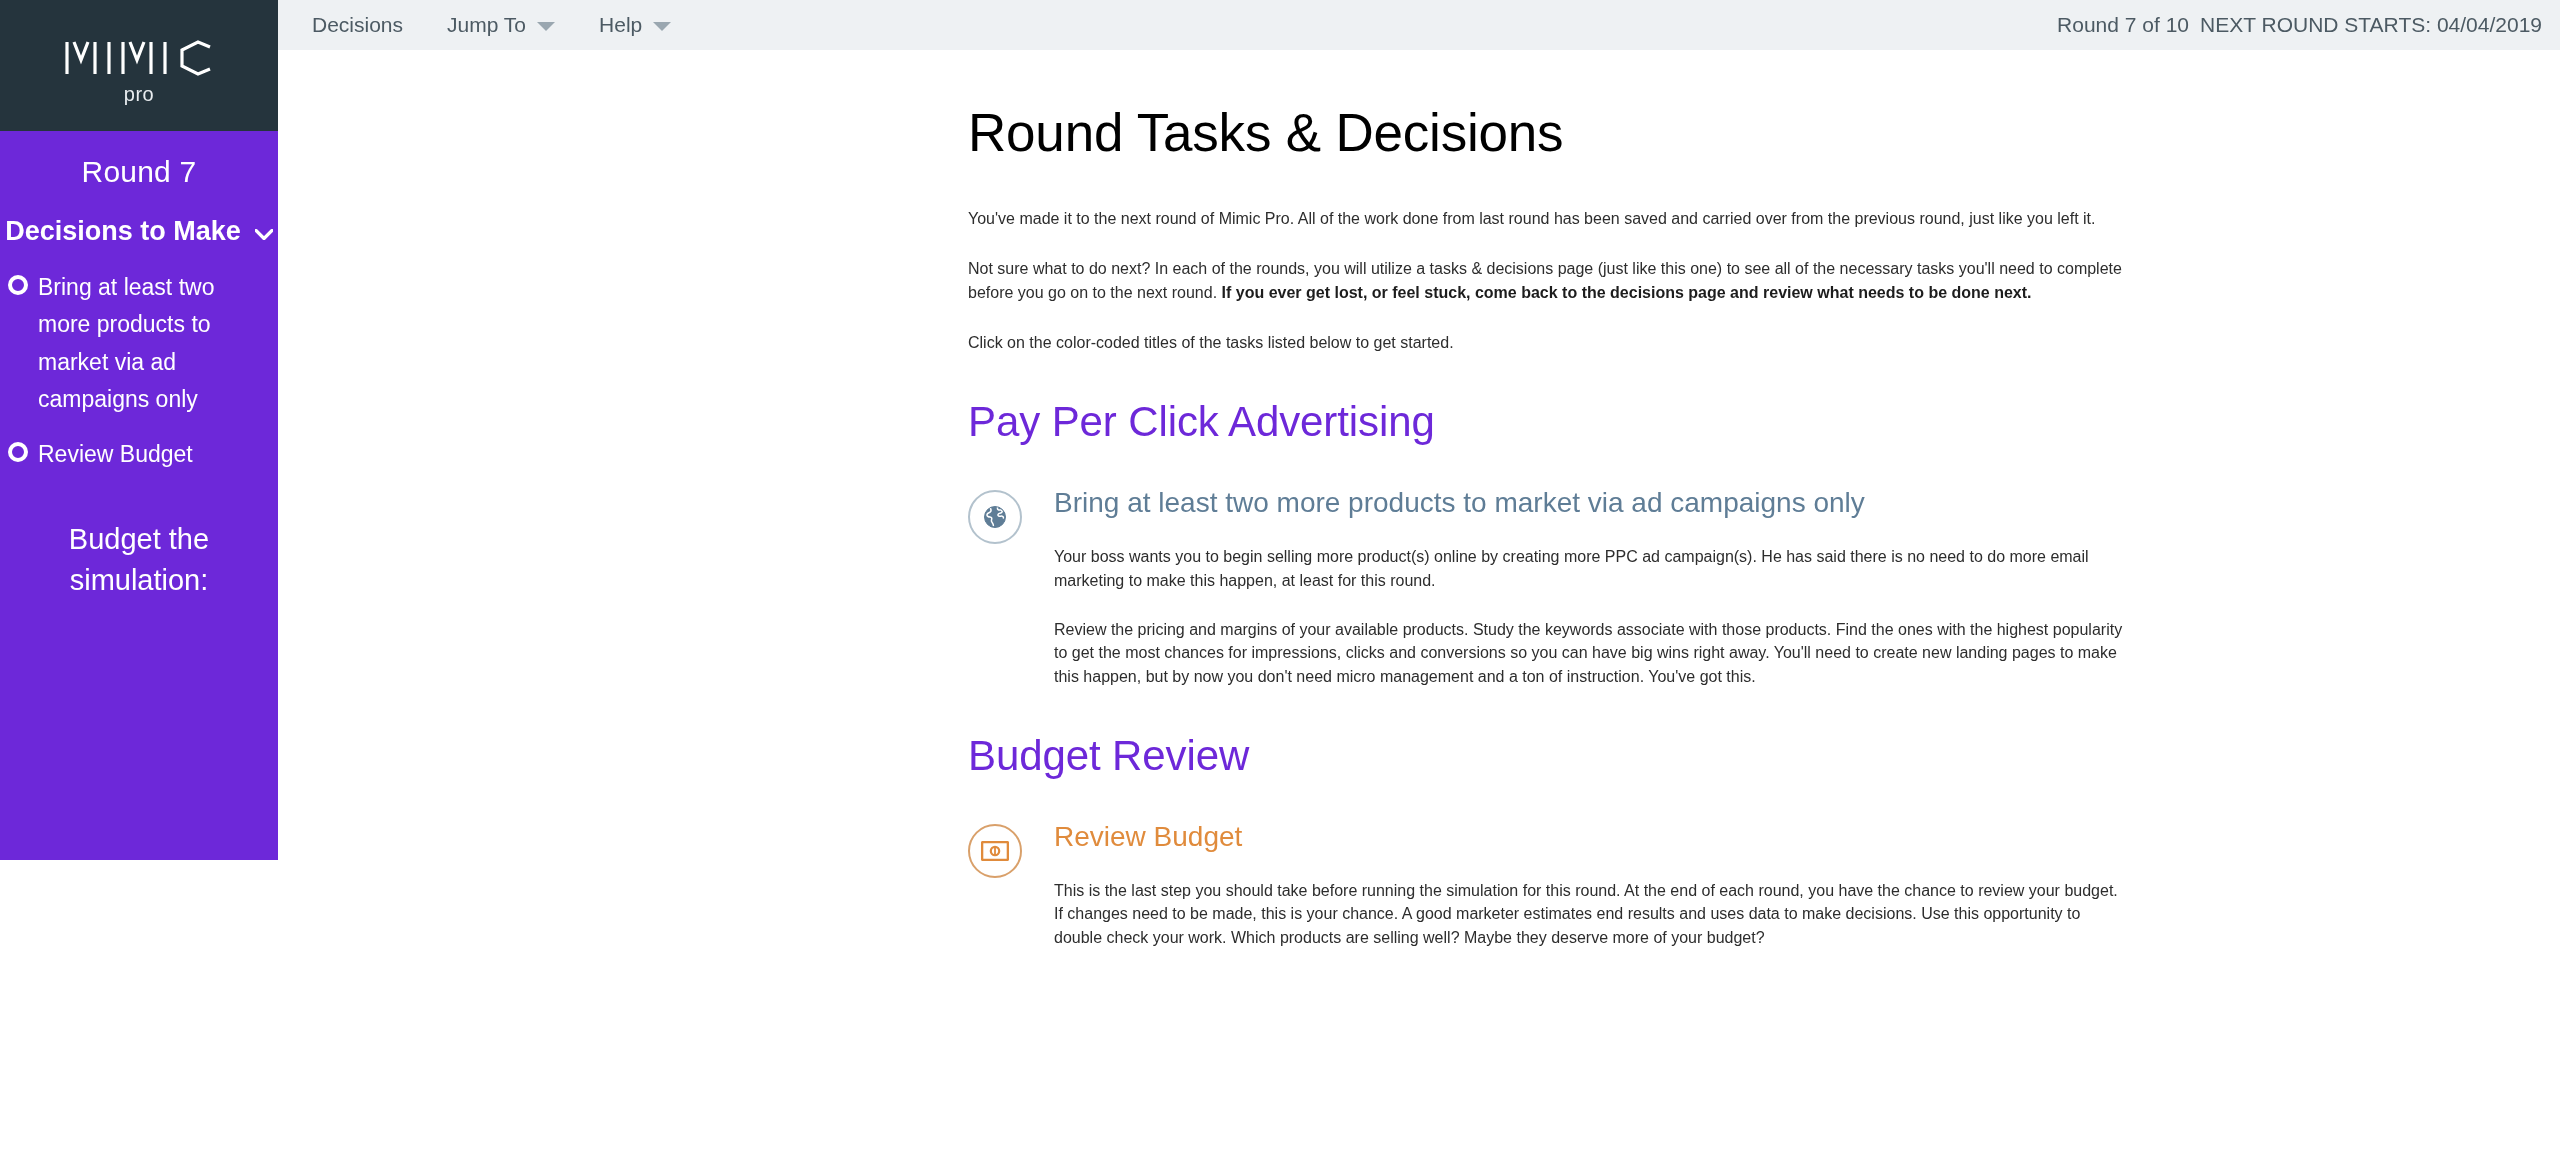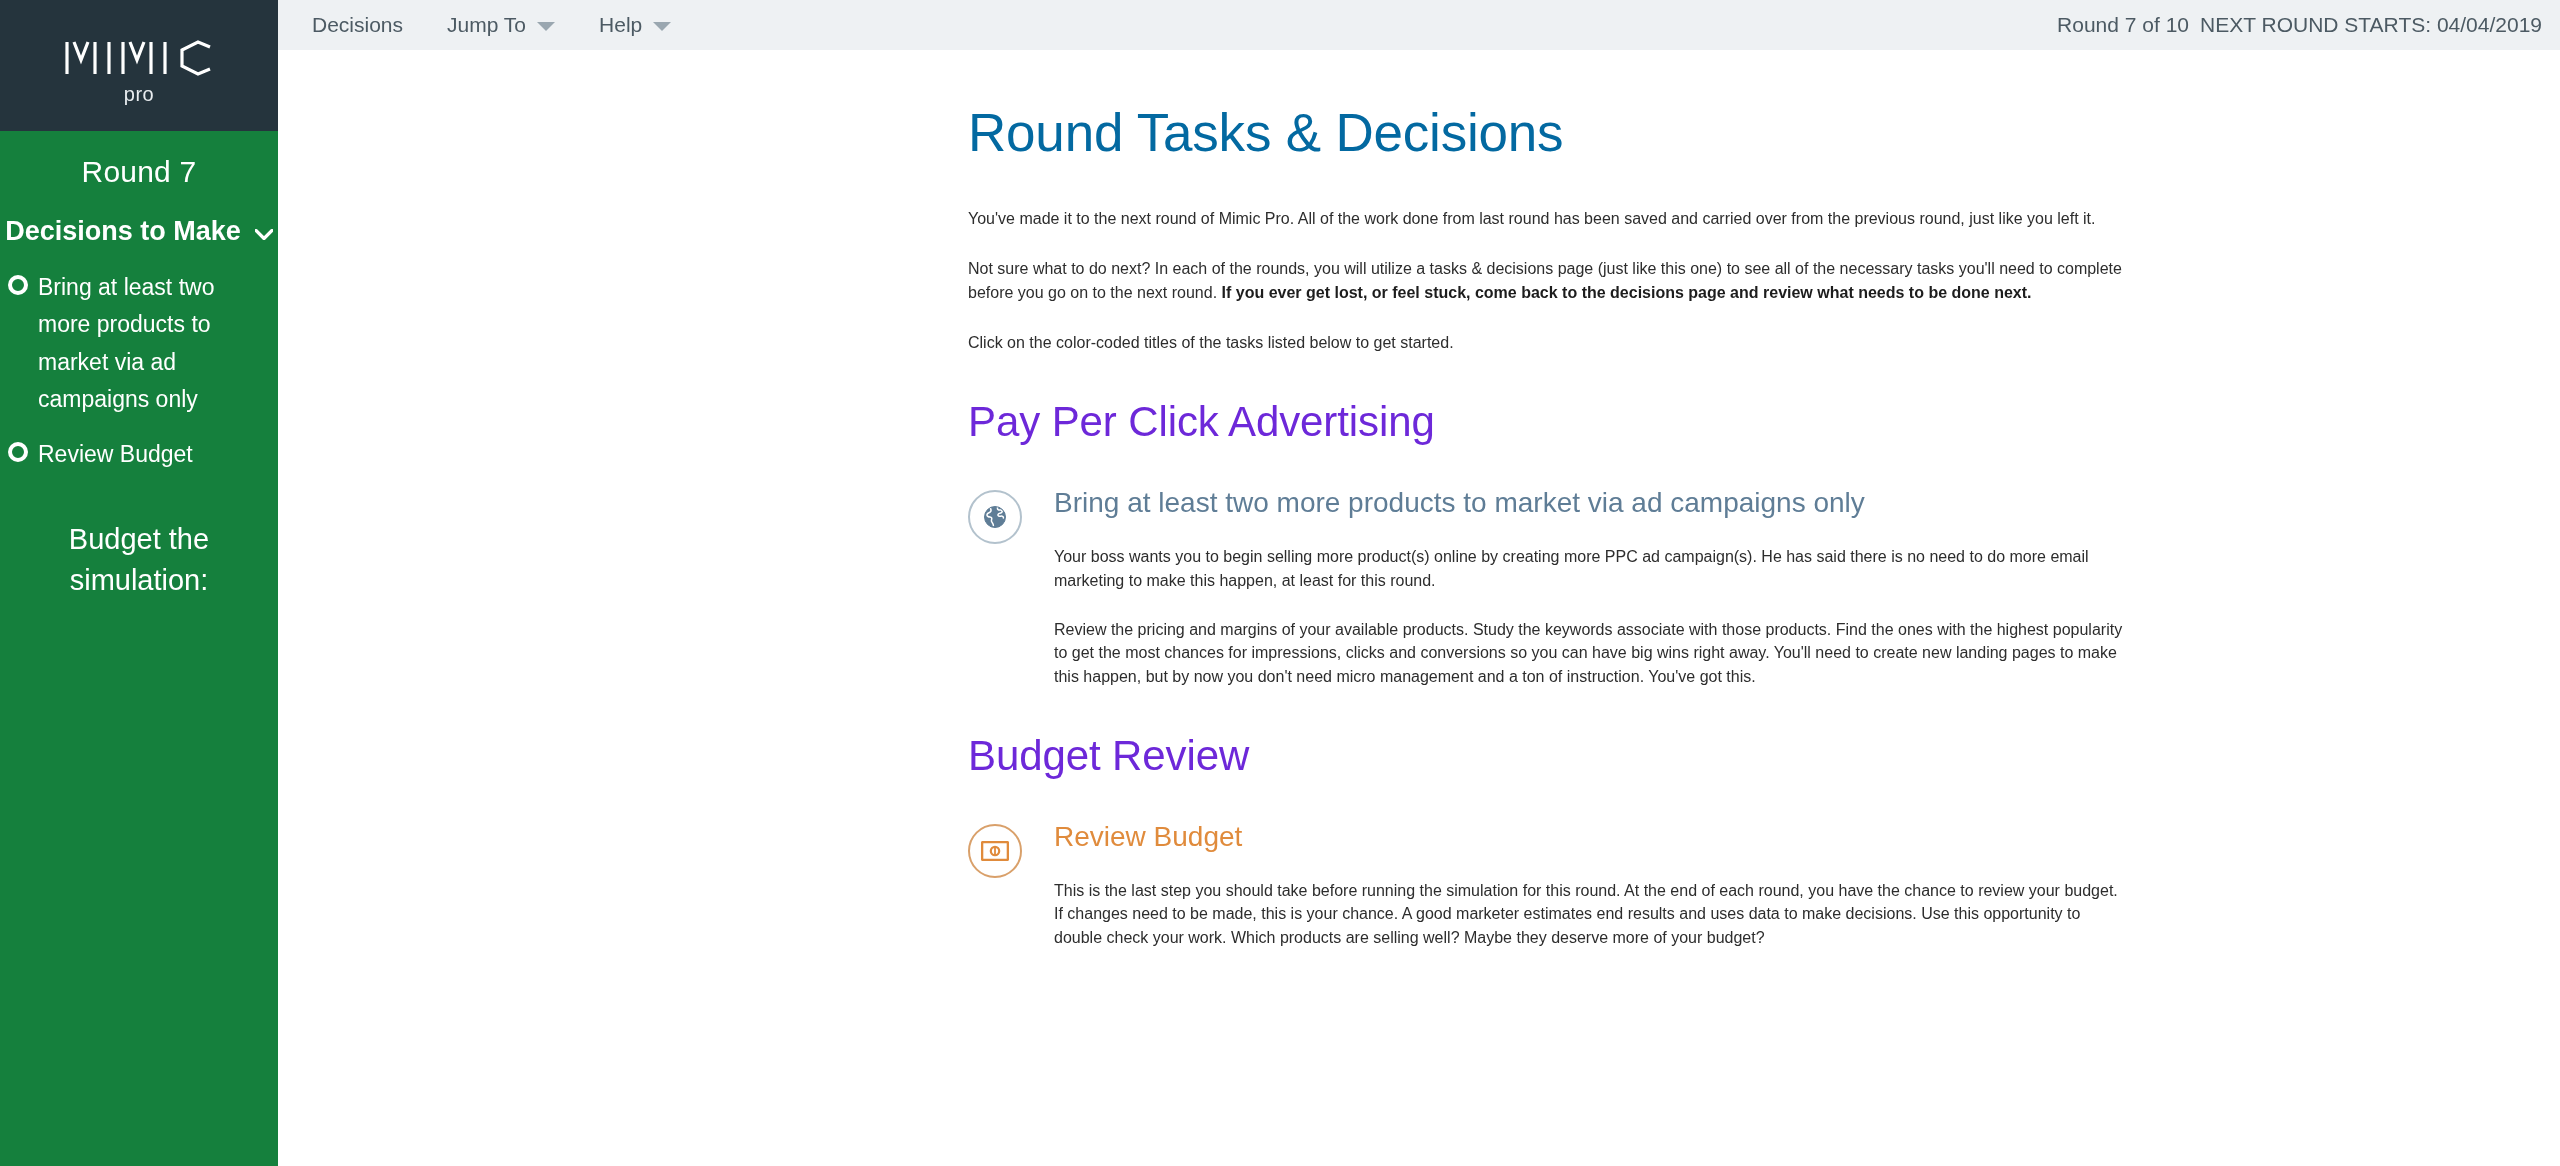--- a/index.html
+++ b/index.html
@@ -17,22 +17,22 @@
     width: 2560px;
     height: 1166px;
     display: flex;
     background: #ffffff;
   }
 
   
   .sidebar {
     width: 278px;
     min-width: 278px;
-    height: 1166px;
-    background: #15803d;
+    height: 860px;
+    background: #6d28d9;
     color: #ffffff;
     display: flex;
     flex-direction: column;
     align-items: stretch;
   }
 
   .logo-area {
     background: #25343d;
     height: 131px;
     display: flex;
@@ -182,21 +182,21 @@
     padding: 52px 0 0 0;
   }
   .content-inner {
     margin-left: 690px;
     width: 1160px;
   }
 
   h1.page-title {
     font-size: 53px;
     font-weight: 400;
-    color: #0369a1;
+    color: #000000;
     margin: 0 0 44px 0;
     letter-spacing: -0.2px;
   }
 
   p.body {
     font-size: 16px;
     line-height: 1.46;
     color: #2d2d2d;
     margin: 0 0 27px 0;
     max-width: 1160px;

